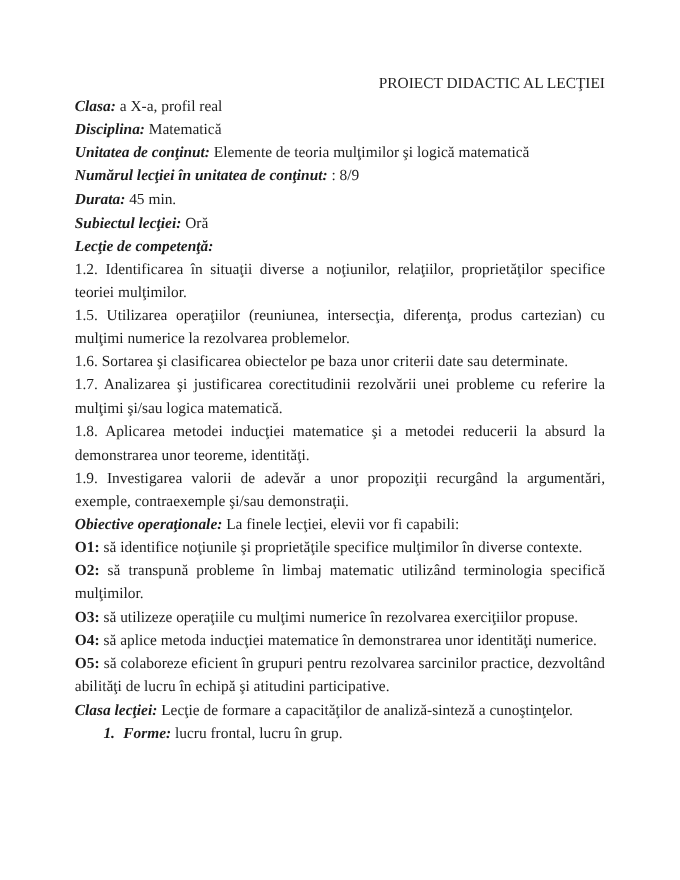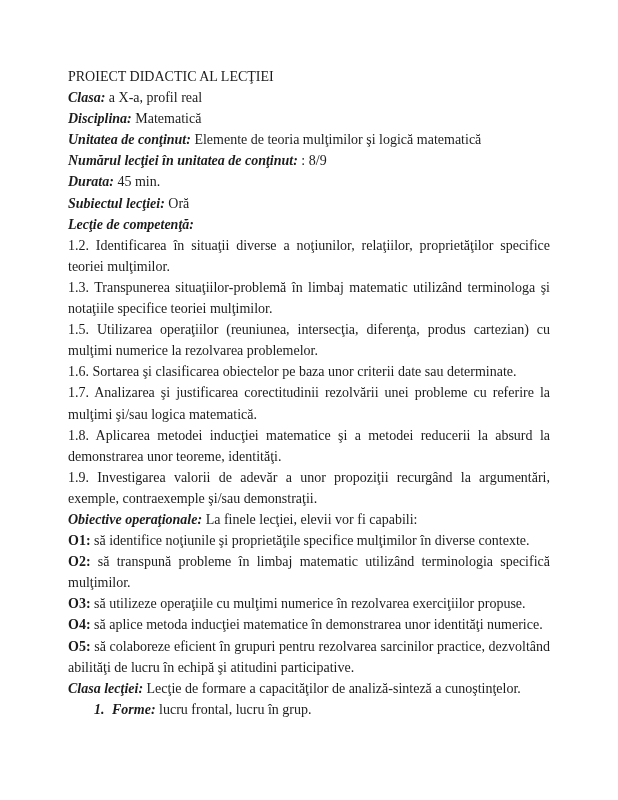--- a/index.html
+++ b/index.html
@@ -18,21 +18,21 @@
     font-family: "Liberation Serif", "DejaVu Serif", serif;
     font-size: 14px;
     line-height: 21.1px;
     overflow: hidden;
   }
   p {
     margin: 0;
     padding: 0;
   }
   .title {
-    text-align: left;
+    text-align: right;
   }
   .just {
     text-align: justify;
   }
   .bi {
     font-weight: bold;
     font-style: italic;
   }
   .b {
     font-weight: bold;
@@ -62,21 +62,20 @@
 
   <p class="line"><span class="bi">Numărul lecţiei în unitatea de conţinut:</span> <span>: 8/9</span></p>
 
   <p class="line"><span class="bi">Durata:</span> <span>45 min.</span></p>
 
   <p class="line"><span class="bi">Subiectul lecţiei:</span> <span>Oră</span></p>
 
   <p class="line"><span class="bi">Lecţie de competenţă:</span></p>
 
   <p class="just">1.2. Identificarea în situaţii diverse a noţiunilor, relaţiilor, proprietăţilor specifice teoriei mulţimilor.</p>
-  <p class="just">1.3. Transpunerea situaţiilor-problemă în limbaj matematic utilizând terminologa şi notaţiile specifice teoriei mulţimilor.</p>
   <p class="just">1.5. Utilizarea operaţiilor (reuniunea, intersecţia, diferenţa, produs cartezian) cu mulţimi numerice la rezolvarea problemelor.</p>
   <p class="just">1.6. Sortarea şi clasificarea obiectelor pe baza unor criterii date sau determinate.</p>
   <p class="just">1.7. Analizarea şi justificarea corectitudinii rezolvării unei probleme cu referire la mulţimi şi/sau logica matematică.</p>
   <p class="just">1.8. Aplicarea metodei inducţiei matematice şi a metodei reducerii la absurd la demonstrarea unor teoreme, identităţi.</p>
   <p class="just">1.9. Investigarea valorii de adevăr a unor propoziţii recurgând la argumentări, exemple, contraexemple şi/sau demonstraţii.</p>
 
   <p class="just"><span class="bi">Obiective operaţionale:</span> <span>La finele lecţiei, elevii vor fi capabili:</span></p>
 
   <p class="just"><span class="b">O1:</span> <span>să identifice noţiunile şi proprietăţile specifice mulţimilor în diverse contexte.</span></p>
 

